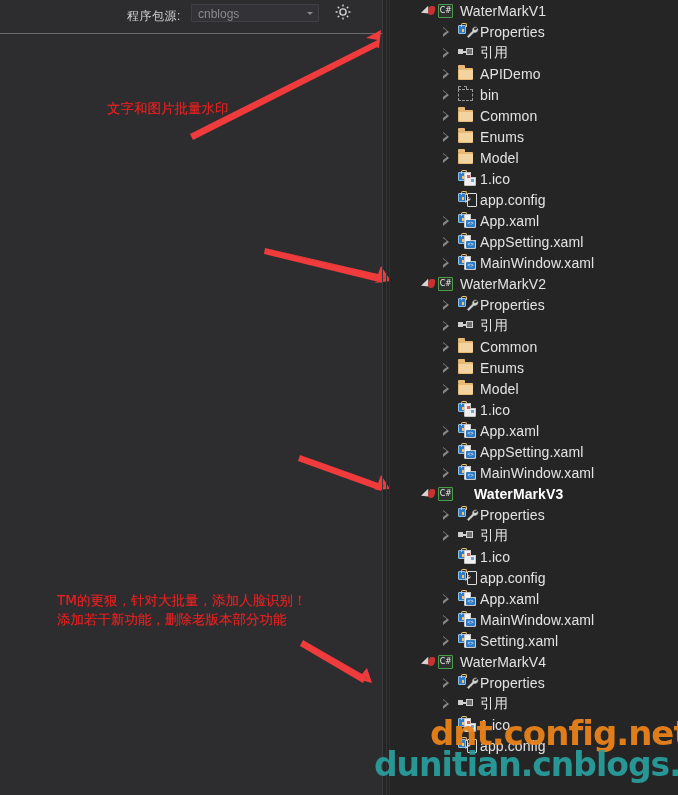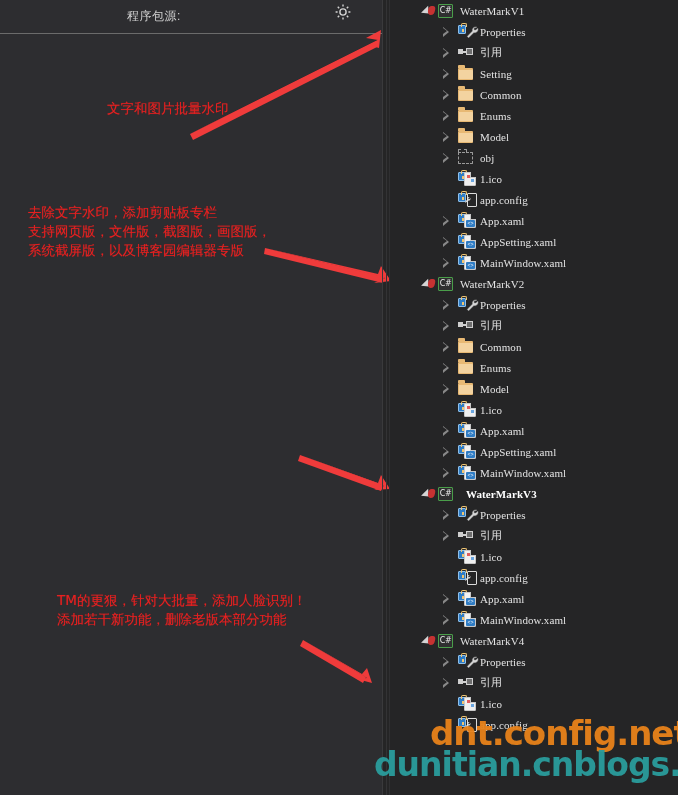--- a/index.html
+++ b/index.html
@@ -111,23 +111,22 @@
     border-right: 5px solid transparent;
     border-top: 6px solid #d4d4d4;
     margin-top: 2px;
     transform: rotate(-45deg) translate(1px,0px);
   }
   .icon-slot {
     position: absolute; width: 20px; height: 16px;
     display: flex; align-items: center; justify-content: flex-start;
   }
   .row-label {
-    position: absolute; font-size: 11px; color: #e3e3e3;
+    position: absolute; font-size: 14px; color: #e3e3e3;
     letter-spacing: 0.1px;
-    font-family: Liberation Serif, serif;
   }
   .row-label.bold { font-weight: bold; color: #ffffff; }
 
   
   .folder {
     width: 15px; height: 12px; position: relative;
     background: #e8b974; border-radius: 1px;
   }
   .folder::before {
     content: ""; position: absolute; left: 0; top: -2.5px;
@@ -256,39 +255,40 @@
 </head>
 <body>
 
 <div id="root">
 
   <div id="left-panel">
 
     <div id="pkg-source-bar">
       <div id="pkg-source-label">程序包源:</div>
 
+      <div id="pkg-source-select">
+        <div id="pkg-source-value">cnblogs</div>
+        <div id="pkg-source-caret"></div>
+      </div>
 
       <div id="pkg-settings-gear">
         <svg width="20" height="20" viewBox="0 0 20 20">
           <g fill="none" stroke="#d2d2d2" stroke-width="1.4">
             <circle cx="10" cy="10" r="3.1"></circle>
             <path d="M10 2.6v2.0M10 15.4v2.0M2.6 10h2.0M15.4 10h2.0M4.75 4.75l1.45 1.45M13.8 13.8l1.45 1.45M15.25 4.75L13.8 6.2M6.2 13.8l-1.45 1.45"></path>
           </g>
         </svg>
       </div>
     </div>
 
     <div id="panel-divider"></div>
 
     <div id="left-body"></div>
 
     <div class="anno" id="anno-1">文字和图片批量水印</div>
-    <div class="anno" id="anno-2">去除文字水印，添加剪贴板专栏
-支持网页版，文件版，截图版，画图版，
-系统截屏版，以及博客园编辑器专版</div>
     <div class="anno" id="anno-4">TM的更狠，针对大批量，添加人脸识别！
 添加若干新功能，删除老版本部分功能</div>
   </div>
 
   <svg class="arrow-svg" style="left:0;top:0;width:678px;height:795px;">
     <g fill="#ef3b3b">
       <path d="M190,134 L378,40 L366,38 L381,30 L379,48 L372,46 Z"></path>
       <path d="M190,134 L378,40 L379,46 L193,140 Z"></path>
     </g>
     <g fill="#ef3b3b">
@@ -358,21 +358,32 @@
         </div>
         <div class="tree-row" style="top: 0px;">
           <span class="expander" style="left: 48px;">
             <span class="tri-outline"></span>
           </span>
           <span class="icon-slot" style="left: 68px;">
             <span style="display: inline-flex; align-items: center;">
               <span class="folder"></span>
             </span>
           </span>
-          <span class="row-label" style="left: 90px;">Setting</span>
+          <span class="row-label" style="left: 90px;">APIDemo</span>
+        </div>
+        <div class="tree-row" style="top: 0px;">
+          <span class="expander" style="left: 48px;">
+            <span class="tri-outline"></span>
+          </span>
+          <span class="icon-slot" style="left: 68px;">
+            <span style="display: inline-flex; align-items: center;">
+              <span class="folder-dotted"></span>
+            </span>
+          </span>
+          <span class="row-label" style="left: 90px;">bin</span>
         </div>
         <div class="tree-row" style="top: 0px;">
           <span class="expander" style="left: 48px;">
             <span class="tri-outline"></span>
           </span>
           <span class="icon-slot" style="left: 68px;">
             <span style="display: inline-flex; align-items: center;">
               <span class="folder"></span>
             </span>
           </span>
@@ -392,31 +403,20 @@
         <div class="tree-row" style="top: 0px;">
           <span class="expander" style="left: 48px;">
             <span class="tri-outline"></span>
           </span>
           <span class="icon-slot" style="left: 68px;">
             <span style="display: inline-flex; align-items: center;">
               <span class="folder"></span>
             </span>
           </span>
           <span class="row-label" style="left: 90px;">Model</span>
-        </div>
-        <div class="tree-row" style="top: 0px;">
-          <span class="expander" style="left: 48px;">
-            <span class="tri-outline"></span>
-          </span>
-          <span class="icon-slot" style="left: 68px;">
-            <span style="display: inline-flex; align-items: center;">
-              <span class="folder-dotted"></span>
-            </span>
-          </span>
-          <span class="row-label" style="left: 90px;">obj</span>
         </div>
         <div class="tree-row" style="top: 0px;">
           <span class="expander" style="left: 48px;"></span>
           <span class="icon-slot" style="left: 74px;">
             <i class="lock-badge"></i>
             <span style="display: inline-flex; align-items: center;">
               <span class="page page-ico">
                 <i class="inner"></i>
               </span>
             </span>
@@ -617,21 +617,21 @@
             <span class="tri-expanded"></span>
           </span>
           <span class="icon-slot" style="left: 48px;">
             <i class="red-dot" style="left: -10px;"></i>
             <span style="display: inline-flex; align-items: center;">
               <span class="csproj-icon">
                 <span>C#</span>
               </span>
             </span>
           </span>
-          <span class="row-label bold" style="left: 76px;">WaterMarkV3</span>
+          <span class="row-label bold" style="left: 84px;">WaterMarkV3</span>
         </div>
         <div class="tree-row" style="top: 0px;">
           <span class="expander" style="left: 48px;">
             <span class="tri-outline"></span>
           </span>
           <span class="icon-slot" style="left: 74px;">
             <i class="lock-badge"></i>
             <span style="display: inline-flex; align-items: center;">
               <span class="wrench">
                 <svg width="14" height="14" viewBox="0 0 14 14">
@@ -706,20 +706,34 @@
             <i class="lock-badge"></i>
             <span style="display: inline-flex; align-items: center;">
               <span class="page page-xaml">
                 <i class="tag">&lt;&gt;</i>
               </span>
             </span>
           </span>
           <span class="row-label" style="left: 90px;">MainWindow.xaml</span>
         </div>
         <div class="tree-row" style="top: 0px;">
+          <span class="expander" style="left: 48px;">
+            <span class="tri-outline"></span>
+          </span>
+          <span class="icon-slot" style="left: 74px;">
+            <i class="lock-badge"></i>
+            <span style="display: inline-flex; align-items: center;">
+              <span class="page page-xaml">
+                <i class="tag">&lt;&gt;</i>
+              </span>
+            </span>
+          </span>
+          <span class="row-label" style="left: 90px;">Setting.xaml</span>
+        </div>
+        <div class="tree-row" style="top: 0px;">
           <span class="expander" style="left: 28px;">
             <span class="tri-expanded"></span>
           </span>
           <span class="icon-slot" style="left: 48px;">
             <i class="red-dot" style="left: -10px;"></i>
             <span style="display: inline-flex; align-items: center;">
               <span class="csproj-icon">
                 <span>C#</span>
               </span>
             </span>

